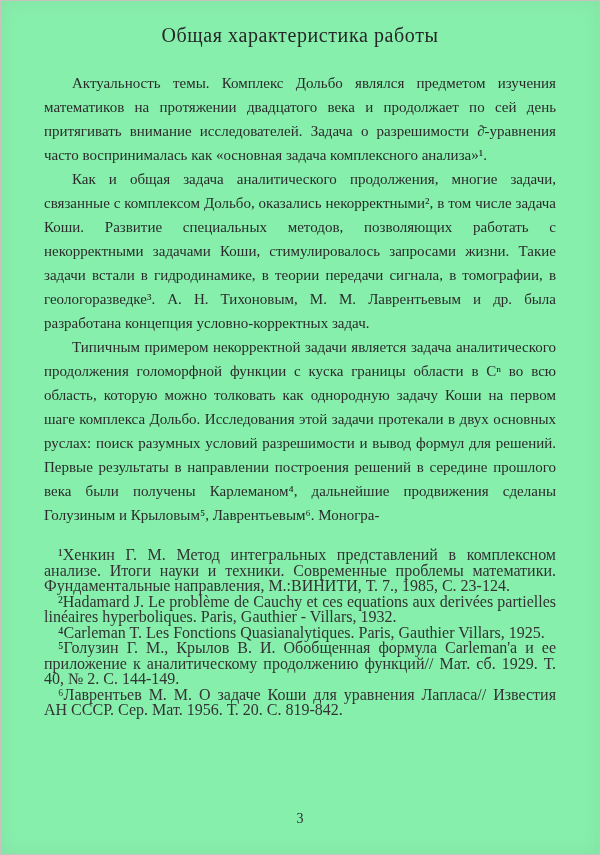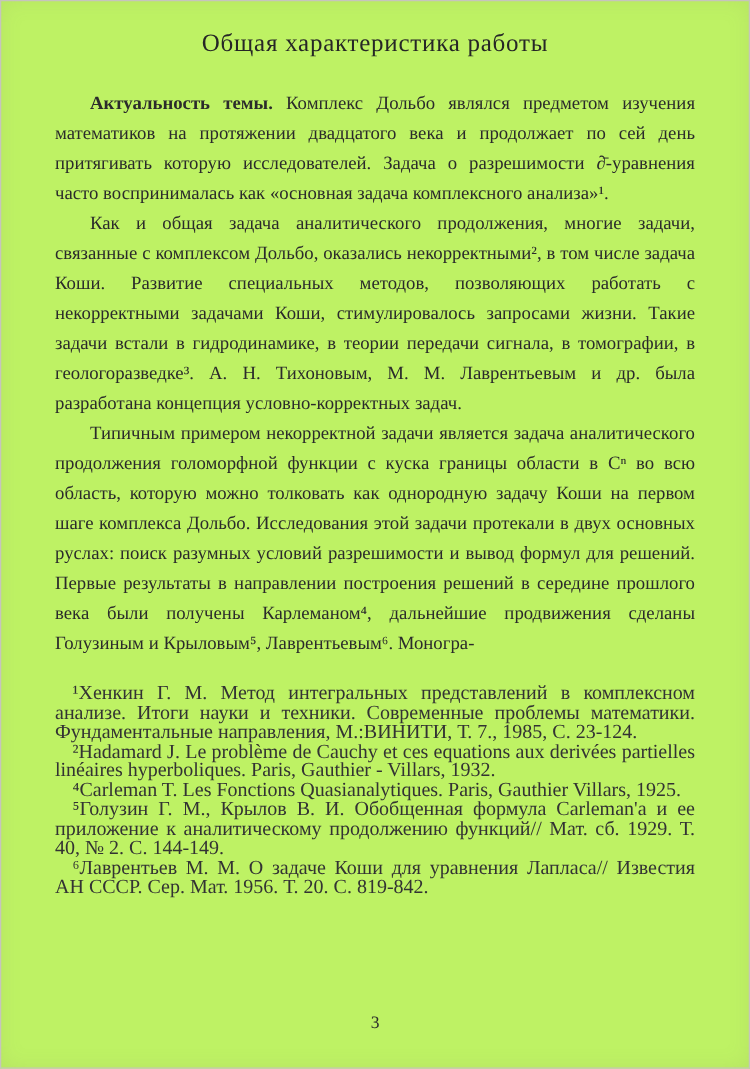--- a/index.html
+++ b/index.html
@@ -7,21 +7,21 @@
     padding: 0;
     background: #d8d6d1;
     font-family: "Liberation Serif", "DejaVu Serif", serif;
   }
   .page {
     position: relative;
     width: 600px;
     height: 855px;
     box-sizing: border-box;
     margin: 0 auto;
-    background: #bef264;
+    background: #86efac;
     color: #2b2b2b;
     padding: 24px 44px 0 44px;
     box-shadow: inset 0 0 0 1px #c6c4bd, inset 0 0 18px rgba(120,115,100,0.12);
     overflow: hidden;
   }
   .title {
     margin: 0 0 24px 0;
     font-size: 20px;
     font-weight: normal;
     letter-spacing: 0.6px;
@@ -31,21 +31,21 @@
   .body-text {
     font-size: 15px;
     line-height: 24px;
     text-align: justify;
   }
   .para {
     margin: 0;
     text-indent: 28px;
   }
   .lead {
-    font-weight: bold;
+    font-weight: normal;
   }
   .footnotes {
     margin-top: 20px;
     font-size: 16px;
     line-height: 15.5px;
     text-align: justify;
     color: #333;
   }
   .fn {
     margin: 0;
@@ -63,21 +63,21 @@
 </style>
 </head>
 <body>
 
 <div class="page">
 
   <h1 class="title">Общая характеристика работы</h1>
 
   <div class="body-text">
     <p class="para"><span class="lead">Актуальность темы.</span>
-      <span>Комплекс Дольбо являлся предметом изучения математиков на протяжении двадцатого века и продолжает по сей день притягивать которую исследователей. Задача о разрешимости ∂̄-уравнения часто воспринималась как «основная задача комплексного анализа»¹.</span></p>
+      <span>Комплекс Дольбо являлся предметом изучения математиков на протяжении двадцатого века и продолжает по сей день притягивать внимание исследователей. Задача о разрешимости ∂̄-уравнения часто воспринималась как «основная задача комплексного анализа»¹.</span></p>
     <p class="para">Как и общая задача аналитического продолжения, многие задачи, связанные с комплексом Дольбо, оказались некорректными², в том числе задача Коши. Развитие специальных методов, позволяющих работать с некорректными задачами Коши, стимулировалось запросами жизни. Такие задачи встали в гидродинамике, в теории передачи сигнала, в томографии, в геологоразведке³. А. Н. Тихоновым, М. М. Лаврентьевым и др. была разработана концепция условно-корректных задач.</p>
     <p class="para">Типичным примером некорректной задачи является задача аналитического продолжения голоморфной функции с куска границы области в Cⁿ во всю область, которую можно толковать как однородную задачу Коши на первом шаге комплекса Дольбо. Исследования этой задачи протекали в двух основных руслах: поиск разумных условий разрешимости и вывод формул для решений. Первые результаты в направлении построения решений в середине прошлого века были получены Карлеманом⁴, дальнейшие продвижения сделаны Голузиным и Крыловым⁵, Лаврентьевым⁶. Моногра-</p>
   </div>
 
   <div class="footnotes">
     <p class="fn">¹Хенкин Г. М. Метод интегральных представлений в комплексном анализе. Итоги науки и техники. Современные проблемы математики. Фундаментальные направления, М.:ВИНИТИ, Т. 7., 1985, С. 23-124.</p>
     <p class="fn">²Hadamard J. Le problème de Cauchy et ces equations aux derivées partielles linéaires hyperboliques. Paris, Gauthier - Villars, 1932.</p>
     <p class="fn">⁴Carleman T. Les Fonctions Quasianalytiques. Paris, Gauthier Villars, 1925.</p>
     <p class="fn">⁵Голузин Г. М., Крылов В. И. Обобщенная формула Carleman'а и ее приложение к аналитическому продолжению функций// Мат. сб. 1929. Т. 40, № 2. С. 144-149.</p>
     <p class="fn">⁶Лаврентьев М. М. О задаче Коши для уравнения Лапласа// Известия АН СССР. Сер. Мат. 1956. Т. 20. С. 819-842.</p>

